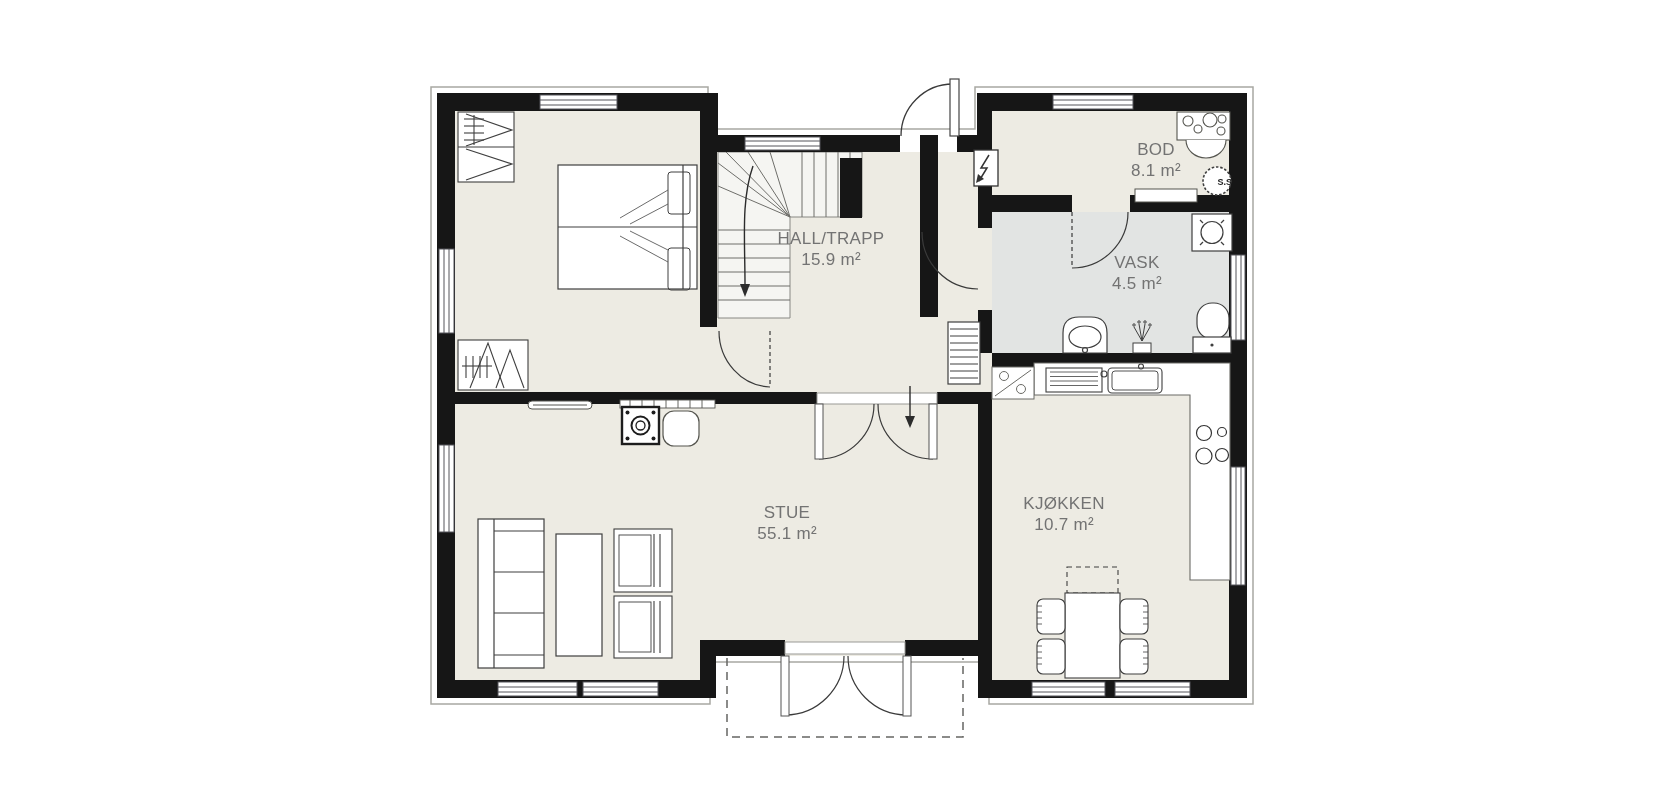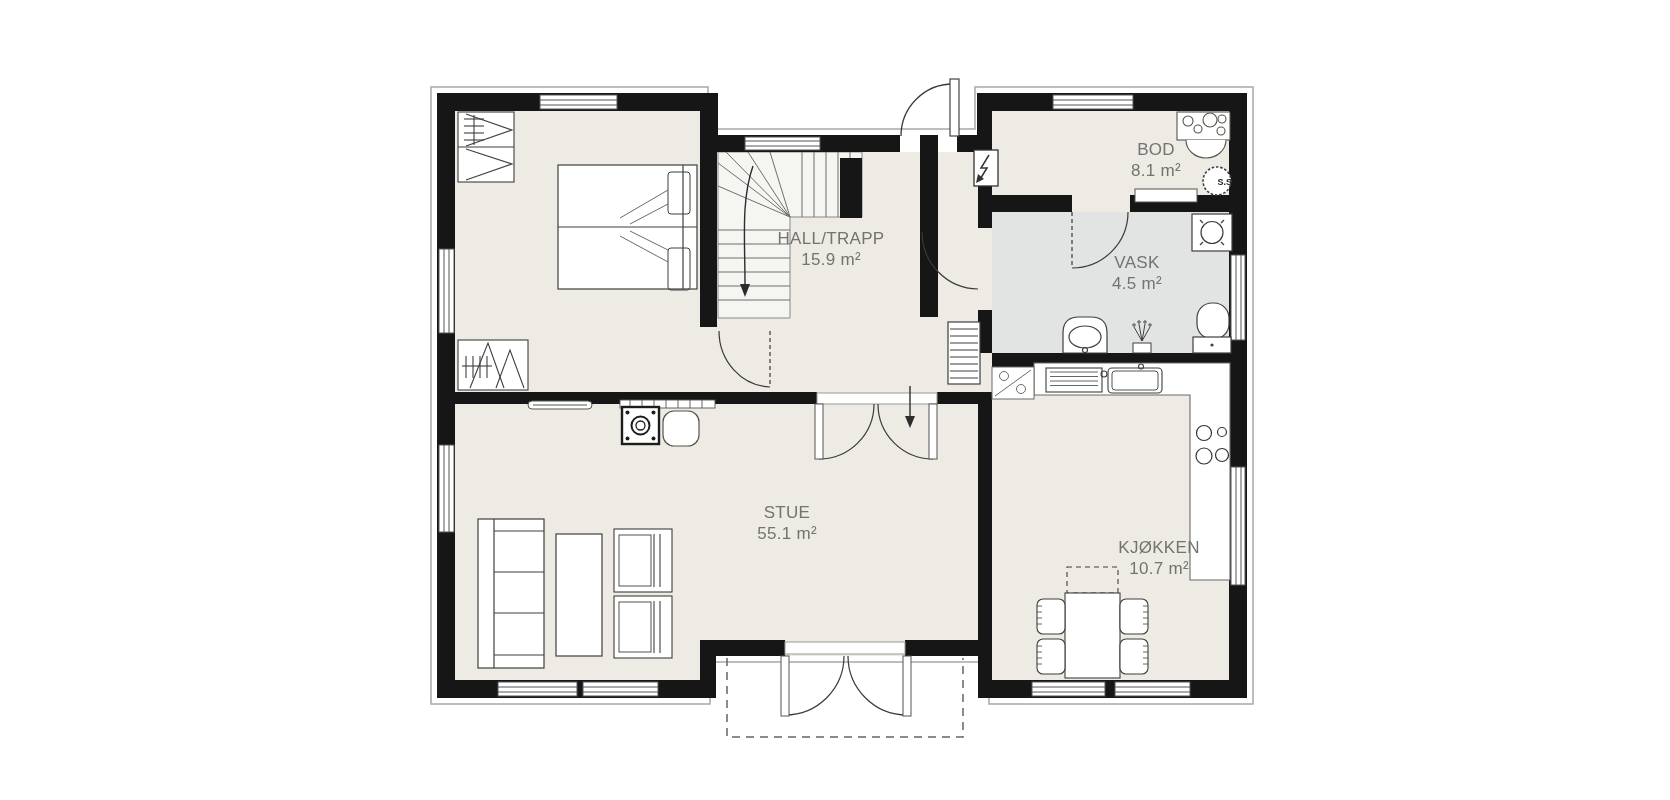--- a/index.html
+++ b/index.html
@@ -400,18 +400,18 @@
     <div>8.1 m²</div>
   </div>
   <div class="room-label" style="left:1057px;top:252px;">
     <div>VASK</div>
     <div>4.5 m²</div>
   </div>
   <div class="room-label" style="left:707px;top:494px;margin-top:8px;">
     <div>STUE</div>
     <div>55.1 m²</div>
   </div>
-  <div class="room-label" style="left:1079px;top:493px;margin-top:44px;">
+  <div class="room-label" style="left:984px;top:493px;">
     <div>KJØKKEN</div>
     <div>10.7 m²</div>
   </div>
   <div class="ss-label" style="left:1202px;top:177px;">S.S</div>
 </div>
 
 </body></html>

